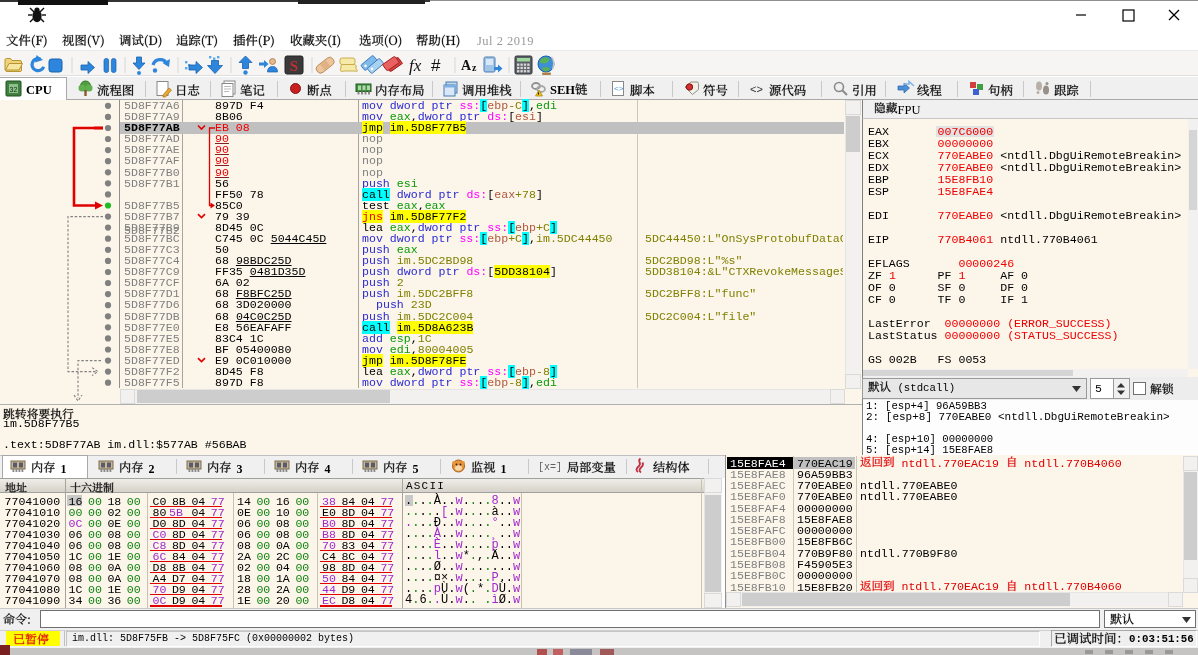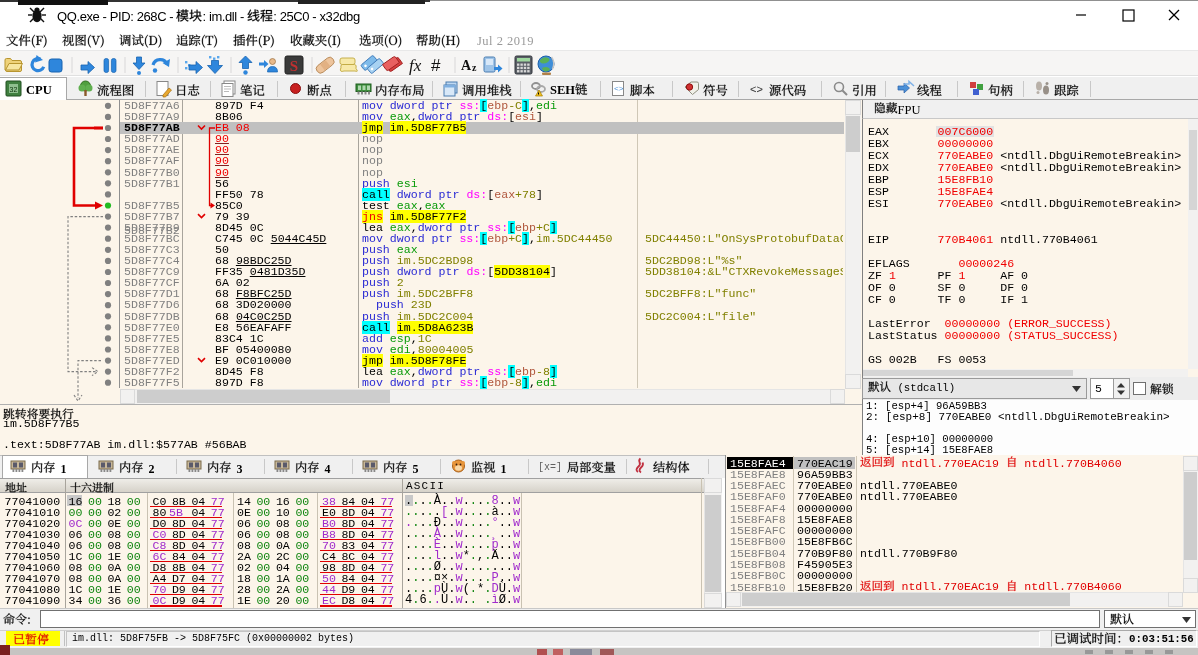--- a/index.html
+++ b/index.html
@@ -21,27 +21,20 @@
 <line x1="3" y1="2" x2="7" y2="6"></line>
         <line x1="17" y1="2" x2="13" y2="6"></line>
 <line x1="1" y1="9" x2="5" y2="9"></line>
         <line x1="19" y1="9" x2="15" y2="9"></line>
 <line x1="3" y1="16" x2="7" y2="12"></line>
         <line x1="17" y1="16" x2="13" y2="12"></line>
 </g>
 <ellipse cx="10" cy="10" rx="4.6" ry="6.2" fill="#111"></ellipse>
 <circle cx="10" cy="4" r="2.6" fill="#111"></circle>
 </svg>
-    <div style="position:absolute;left:57px;top:7px;width:700px;height:18px;font-size:13px;color:#000;display:flex;align-items:center;white-space:pre;letter-spacing:-0.4px;"><span>QQ.exe - PID: 268C - </span><svg width="26" height="13.7" style="overflow:visible;" fill="#000" stroke="#000" stroke-width="0.25">
-        <use href="#q0" x="0"></use>
-        <use href="#q1" x="13"></use>
-      </svg><span>: im.dll - </span><svg width="26" height="13.7" style="overflow:visible;" fill="#000" stroke="#000" stroke-width="0.25">
-        <use href="#q2" x="0"></use>
-        <use href="#q3" x="13"></use>
-      </svg><span>: 25C0 - x32dbg</span></div>
     <svg class="ab" style="left:1060px;top:4px" width="132" height="22" viewBox="0 0 132 22">
 <g stroke="#000" stroke-width="1.2" fill="none">
 <line x1="16" y1="11" x2="26" y2="11"></line>
 <rect x="63" y="6" width="11" height="11"></rect>
 <line x1="109" y1="6" x2="119" y2="16"></line>
         <line x1="119" y1="6" x2="109" y2="16"></line>
 </g>
     </svg>
     <div style="position:absolute;left:6px;top:33px;height:13px;"><svg width="41.6" height="13" style="overflow:visible;" fill="#000" stroke="#000" stroke-width="0.25">
         <use href="#q4" x="0"></use>
@@ -507,21 +500,21 @@
       </svg>
       <span style="font-family:'Liberation Serif',serif;font-size:12.5px;padding-top:0.5px">FPU</span>
     </div>
     <div style="position:absolute;left:936px;top:126px;width:58px;height:11px;background:#E2E2E2;"></div>
     <div class="mo ab" style="left:868px;top:126px;line-height:12px">EAX       <i class="kr">007C6000</i></div>
     <div class="mo ab" style="left:868px;top:138px;line-height:12px">EBX       <i class="kr">00000000</i></div>
     <div class="mo ab" style="left:868px;top:150px;line-height:12px">ECX       <i class="kr">770EABE0</i> &lt;ntdll.DbgUiRemoteBreakin&gt;</div>
     <div class="mo ab" style="left:868px;top:162px;line-height:12px">EDX       <i class="kr">770EABE0</i> &lt;ntdll.DbgUiRemoteBreakin&gt;</div>
     <div class="mo ab" style="left:868px;top:174px;line-height:12px">EBP       <i class="kr">15E8FB10</i></div>
     <div class="mo ab" style="left:868px;top:186px;line-height:12px">ESP       <i class="kr">15E8FAE4</i></div>
-    <div class="mo ab" style="left:868px;top:198px;line-height:12px">ESI       <i class="kr">770EABE0</i> &lt;ntdll.DbgUiRemoteBreakin&gt;</div>
+    <div class="mo ab" style="left:868px;top:210px;line-height:12px">EDI       <i class="kr">770EABE0</i> &lt;ntdll.DbgUiRemoteBreakin&gt;</div>
     <div class="mo ab" style="left:868px;top:234px;line-height:12px">EIP       <i class="kr">770B4061</i> ntdll.770B4061</div>
     <div class="mo ab" style="left:868px;top:258px;line-height:12px">EFLAGS       <i class="kr">00000246</i></div>
     <div class="mo ab" style="left:868px;top:270px;line-height:12px">ZF <i class="kr">1</i>      PF <i class="kr">1</i>     AF 0</div>
     <div class="mo ab" style="left:868px;top:282px;line-height:12px">OF 0      SF 0     DF 0</div>
     <div class="mo ab" style="left:868px;top:294px;line-height:12px">CF 0      TF 0     IF 1</div>
     <div class="mo ab" style="left:868px;top:318px;line-height:12px">LastError  <i class="kr">00000000 (ERROR_SUCCESS)</i></div>
     <div class="mo ab" style="left:868px;top:330px;line-height:12px">LastStatus <i class="kr">00000000 (STATUS_SUCCESS)</i></div>
     <div class="mo ab" style="left:868px;top:354px;line-height:12px">GS 002B   FS 0053</div>
     <div style="position:absolute;left:1188px;top:119px;width:10px;height:250px;background:#F2F1F0;"></div>
     <div style="position:absolute;left:1189px;top:130px;width:8px;height:80px;background:#D5D5D5;"></div>

